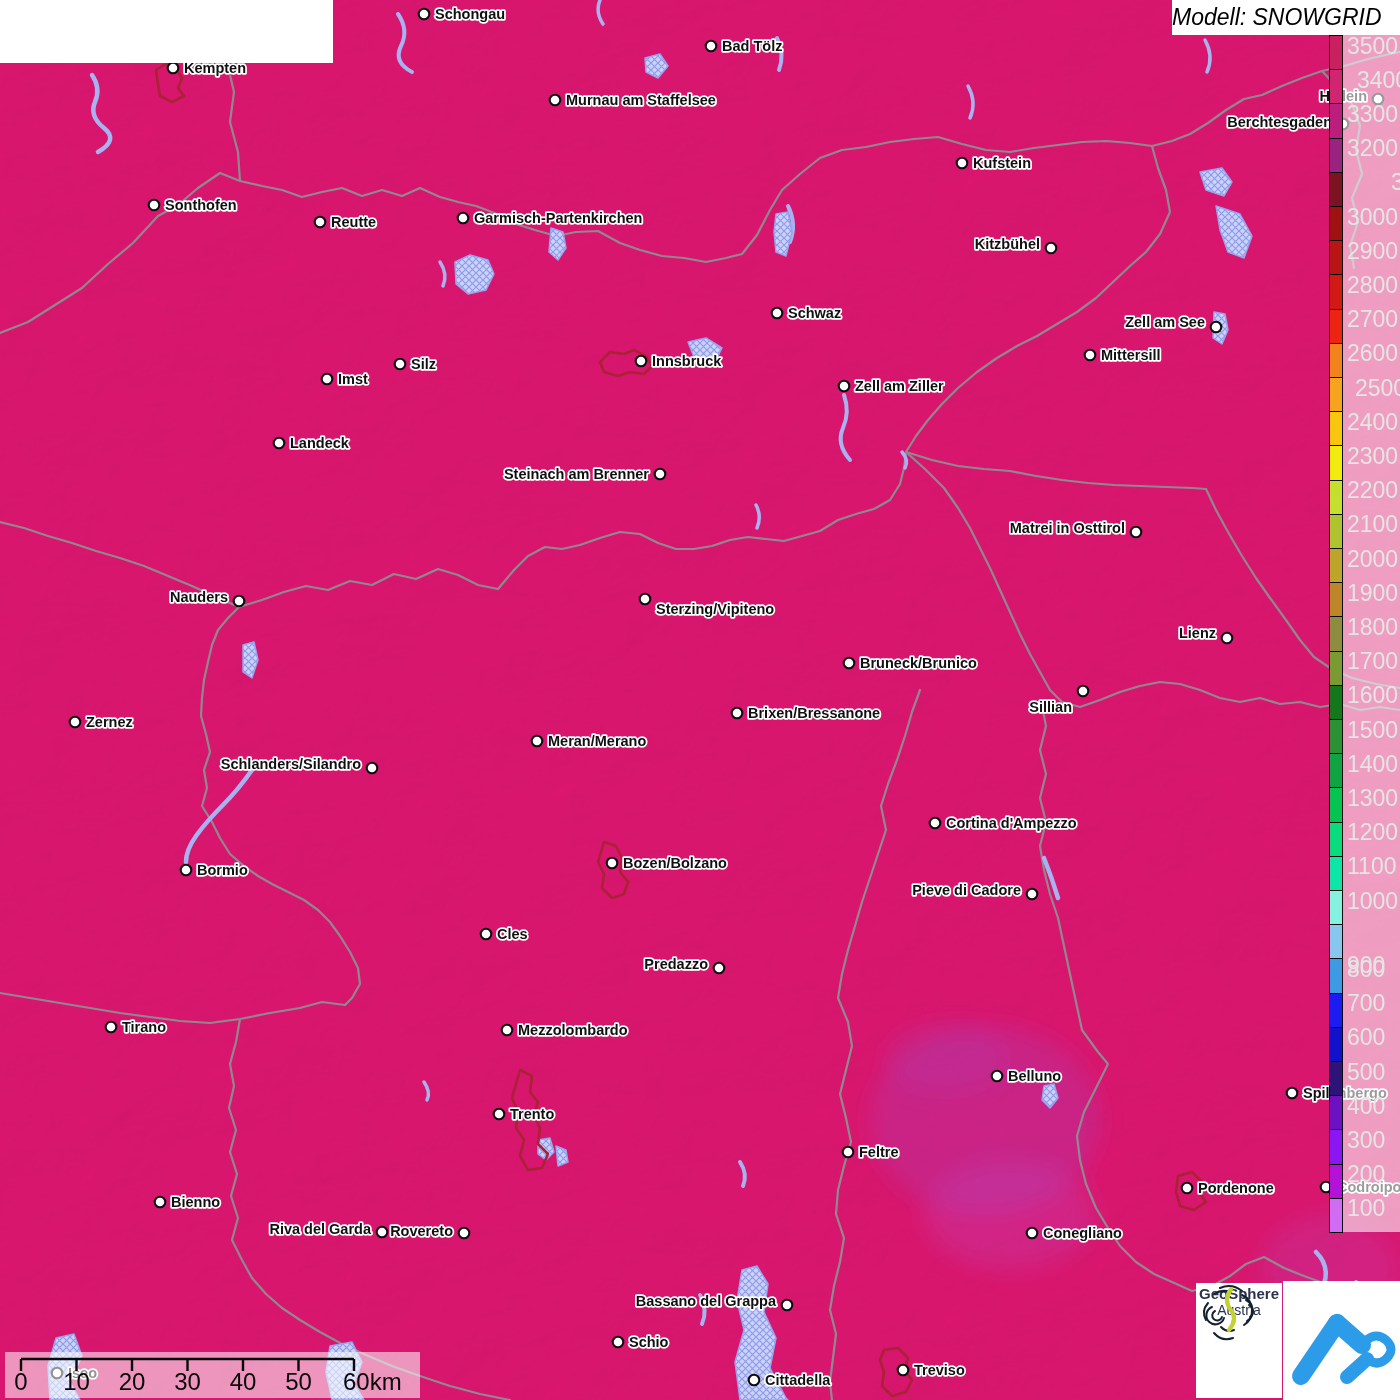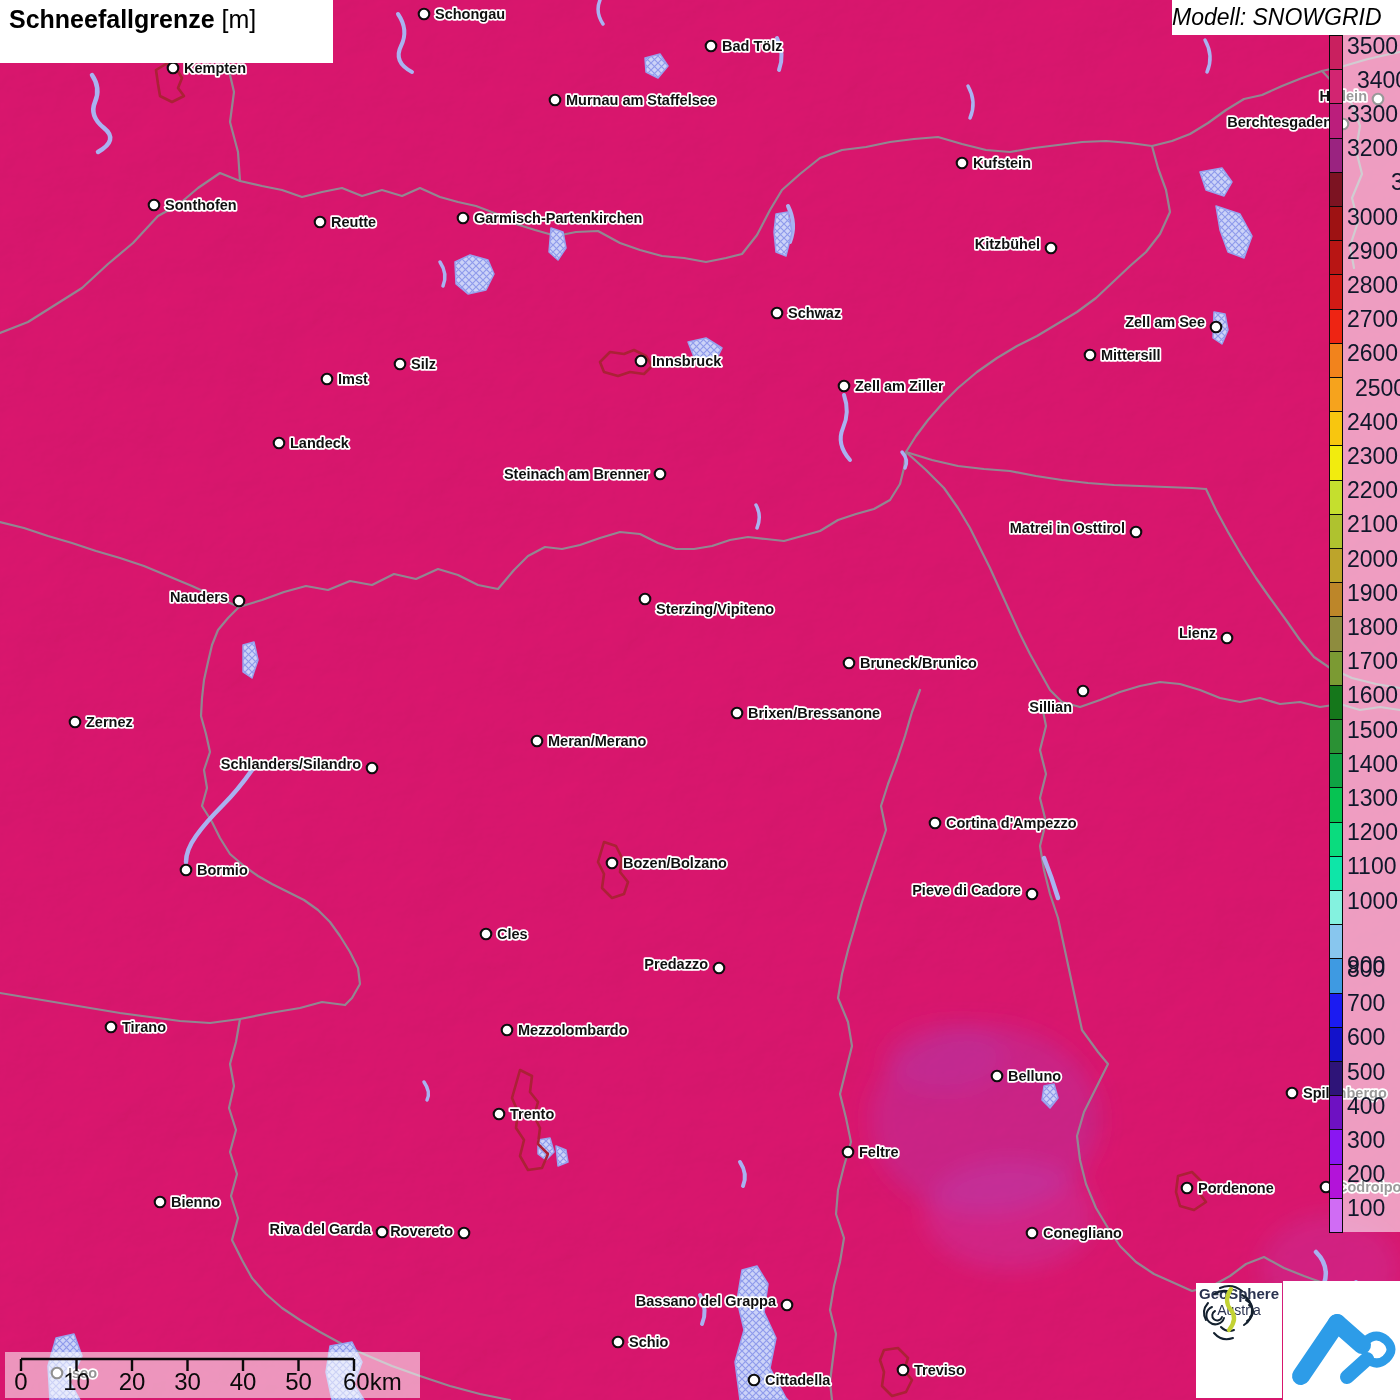--- a/index.html
+++ b/index.html
@@ -3,21 +3,21 @@
 <meta charset="utf-8">
 <style>
   html,body{margin:0;padding:0;background:#666;}
   .stage{position:relative;width:1400px;height:1400px;overflow:hidden;
          font-family:"Liberation Sans", sans-serif;background:#d81a6b;}
   .stage svg{position:absolute;left:0;top:0;}
   #strip{position:absolute;left:1343px;top:35px;width:57px;height:1197px;
          background:rgba(255,255,255,0.58);z-index:2;}
   #colorbar{position:absolute;left:0;top:0;z-index:3;width:0;height:0;}
   .cbcell{position:absolute;left:1329px;width:14px;border:1px solid #0a0a0a;box-sizing:border-box;}
-  .cblabel{position:absolute;left:1347px;font-size:23px;color:#0f172a;line-height:23px;}
+  .cblabel{position:absolute;left:1347px;font-size:23px;color:#e5e5e5;line-height:23px;}
   .titlebox{position:absolute;left:0;top:0;width:333px;height:63px;background:#fff;z-index:4;
             padding:5px 0 0 9px;box-sizing:border-box;}
   .titlebox .l1{font-size:25px;color:#000;}
   .titlebox .l1 b{font-weight:bold;}
   .titlebox .l2{font-size:23px;font-style:italic;color:#000;margin-top:2px;}
   .modelbox{position:absolute;left:1172px;top:0;width:228px;height:35px;background:#fff;z-index:4;
             font-size:23px;font-style:italic;color:#000;line-height:35px;padding-left:0;box-sizing:border-box;}
   .scalebar{position:absolute;left:5px;top:1352px;width:415px;height:46px;
             background:rgba(255,255,255,0.55);z-index:3;}
   .scalebar svg{position:absolute;left:0;top:0;}
@@ -417,23 +417,20 @@
       <div class="cblabel" style="top: 1094.7px;">400</div>
       <div class="cbcell" style="top: 1129.4px; height: 35.2px; background: rgb(138, 22, 242);"></div>
       <div class="cblabel" style="top: 1128.9px;">300</div>
       <div class="cbcell" style="top: 1163.6px; height: 35.2px; background: rgb(179, 19, 217);"></div>
       <div class="cblabel" style="top: 1163.1px;">200</div>
       <div class="cbcell" style="top: 1197.8px; height: 35.2px; background: rgb(208, 108, 244);"></div>
       <div class="cblabel" style="top: 1197.3px;">100</div>
     </div>
 
   <div class="titlebox">
-    <div class="l1">
-      <b>Schneefallgrenze</b><span> [m]</span>
-    </div>
   </div>
 
   <div class="modelbox">Modell: SNOWGRID</div>
 
   <div class="scalebar">
     <svg width="415" height="46">
       <g stroke="#0a0a0a" stroke-width="2.4" fill="none">
         <path d="M16,7 L349,7"></path>
         <path d="M16,7 L16,19 M71.5,7 L71.5,19 M127,7 L127,19 M182.5,7 L182.5,19 M238,7 L238,19 M293.5,7 L293.5,19 M349,7 L349,19"></path>
       </g>

